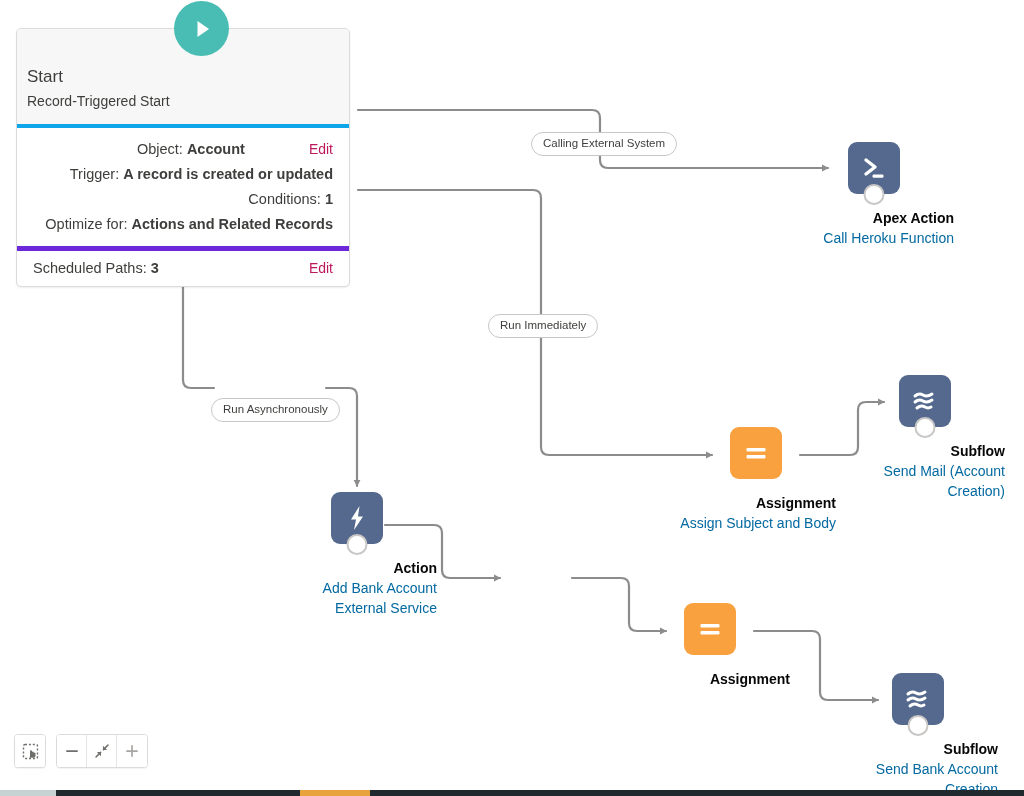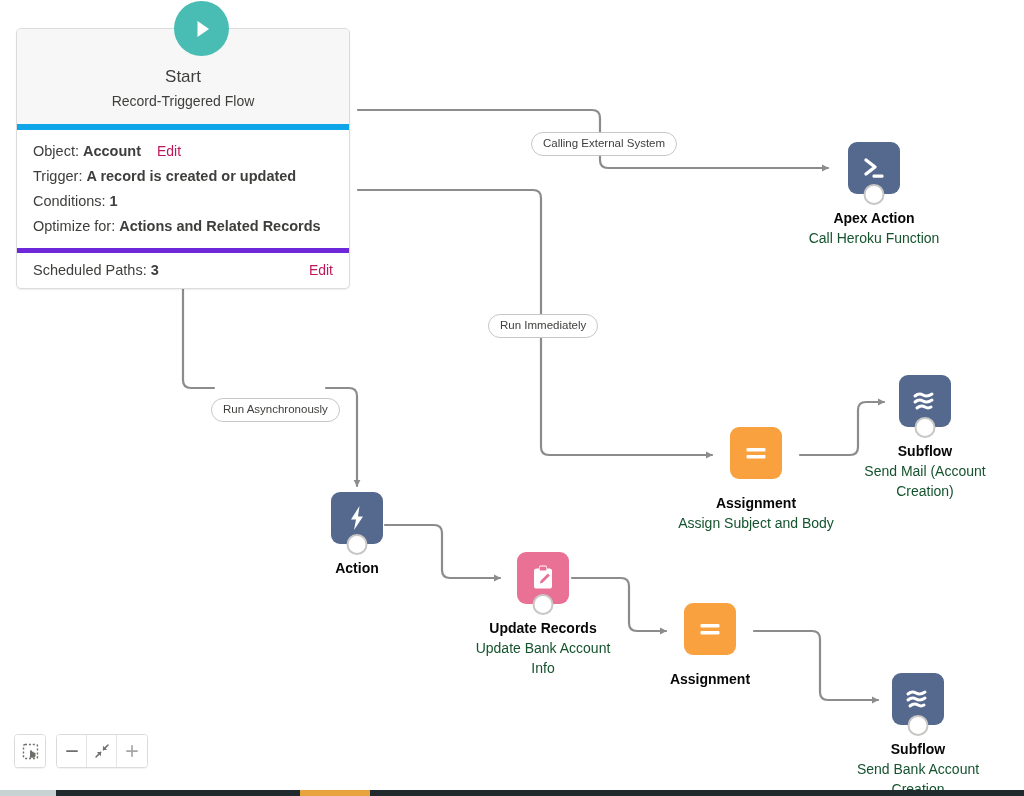--- a/index.html
+++ b/index.html
@@ -20,68 +20,68 @@
   .start-card {
     position:absolute; left:16px; top:28px; width:334px;
     background:#ffffff;
     border:1px solid #dddbda;
     border-radius:5px;
     box-shadow:0 1px 2px rgba(0,0,0,.07);
     z-index:3;
   }
   .start-head {
     background:#f7f7f7;
-    border-bottom:6px solid #0ea5e9;
+    border-bottom:4px solid #0ea5e9;
     border-radius:4px 4px 0 0;
     padding:37px 10px 12px;
-    text-align:center;
+    text-align:left;
   }
   .start-title { font-size:17px; color:#3e3e3c; line-height:22px; }
   .start-sub   { font-size:14px; color:#3e3e3c; line-height:21px; margin-top:3px; }
   .start-body  { padding:9px 16px 9px; }
   .start-row {
-    display:flex; justify-content:flex-start; align-items:baseline;
-    font-size:14.5px; color:#3e3e3c; line-height:25px; white-space:nowrap;
+    display:flex; justify-content:flex-end; align-items:baseline;
+    font-size:14.5px; color:#3e3e3c; line-height:25px; white-space:nowrap;gap:48px;
   }
   .start-row .lbl { font-weight:400; }
   .start-row .val { font-weight:bold; }
   .edit-link { color:#be185d; font-size:14px; cursor:pointer;margin-left:16px; }
   .start-foot {
     border-top:5px solid #6d28d9;
     padding:9px 16px 10px;
     display:flex; justify-content:space-between; align-items:baseline;
     font-size:14.5px; color:#3e3e3c;
   }
   .play-btn {
     position:absolute; left:157px; top:-28px;
     width:55px; height:55px; border-radius:50%;
     background:#49bdb3;
     display:flex; align-items:center; justify-content:center;
     z-index:4;
   }
   .play-btn svg { display:block; }
 
   
-  .node { position:absolute; z-index:3; text-align:center; width:160px; }
+  .node { position:absolute; z-index:3; text-align:right; width:160px; }
   .node .shape {
     width:52px; height:52px; border-radius:9px;
     margin:0 auto; position:relative;
     display:flex; align-items:center; justify-content:center;
   }
   .node .shape svg { display:block; }
   .node .stub {
     position:absolute; left:50%; bottom:-11px; transform:translateX(-50%);
     width:21px; height:21px; border-radius:50%;
     background:#ffffff; border:2px solid #c9c7c5;
   }
   .node .nlabel {
     margin-top:16px; font-size:14px; font-weight:bold; color:#080707; line-height:17px;
   }
   .node .nname {
-    font-size:14px; color:#14532d; line-height:20px; margin-top:1px;
+    font-size:14px; color:#0369a1; line-height:20px; margin-top:1px;
   }
 
   
   .pill {
     position:absolute; z-index:4;
     background:#ffffff;
     border:1px solid #c9c7c5;
     border-radius:13px;
     padding:4px 11px 5px;
     font-size:11.5px; color:#3e3e3c;
@@ -142,21 +142,21 @@
   </svg>
 
   <div class="start-card">
     <div class="play-btn">
       <svg width="26" height="26" viewBox="0 0 26 26" aria-hidden="true">
         <path d="M8.5 5 L20 13 L8.5 21 Z" fill="#ffffff"></path>
       </svg>
     </div>
     <div class="start-head">
       <div class="start-title">Start</div>
-      <div class="start-sub">Record-Triggered Flow</div>
+      <div class="start-sub">Record-Triggered Start</div>
     </div>
     <div class="start-body">
 
       <div class="start-row">
         <div><span class="lbl">Object:</span>
           <span class="val">Account</span></div>
         <span class="edit-link">Edit</span>
       </div>
 
       <div class="start-row">
@@ -224,35 +224,23 @@
   </div>
 
   <div class="node" style="left:277px; top:492px;">
     <div class="shape" style="background:#54698d;">
       <svg width="30" height="30" viewBox="0 0 30 30" aria-hidden="true">
         <path d="M17.5 3 L9 16.5 L14 16.5 L12 27 L21 13.5 L16 13.5 Z" fill="#ffffff"></path>
       </svg>
       <div class="stub"></div>
     </div>
     <div class="nlabel">Action</div>
-  </div>
-
-  <div class="node" style="left:463px; top:552px;">
-    <div class="shape" style="background:#ea7196;">
-      <svg width="32" height="32" viewBox="0 0 32 32" aria-hidden="true">
-        <rect x="7" y="6.5" width="18" height="20" rx="2.6" fill="#ffffff"></rect>
-        <rect x="12" y="3.6" width="8" height="5" rx="1.6" fill="#ffffff"></rect>
-        <rect x="12.6" y="4.6" width="6.8" height="4" rx="1.2" fill="#ea7196"></rect>
-        <path d="M20.8 11.4 L22.9 13.5 L15.6 20.8 L12.9 21.5 L13.6 18.8 Z" fill="#ea7196"></path>
-      </svg>
-      <div class="stub"></div>
-    </div>
-    <div class="nlabel">Update Records</div>
-    <div class="nname">Update Bank Account Info</div>
-  </div>
+    <div class="nname">Add Bank Account External Service</div>
+  </div>
+
 
   <div class="node" style="left:630px; top:603px;">
     <div class="shape" style="background:#f9a13f;">
       <svg width="30" height="30" viewBox="0 0 30 30" aria-hidden="true">
         <rect x="5.5" y="10" width="19" height="3.6" rx="1" fill="#ffffff"></rect>
         <rect x="5.5" y="17" width="19" height="3.6" rx="1" fill="#ffffff"></rect>
       </svg>
     </div>
     <div class="nlabel">Assignment</div>
   </div>

